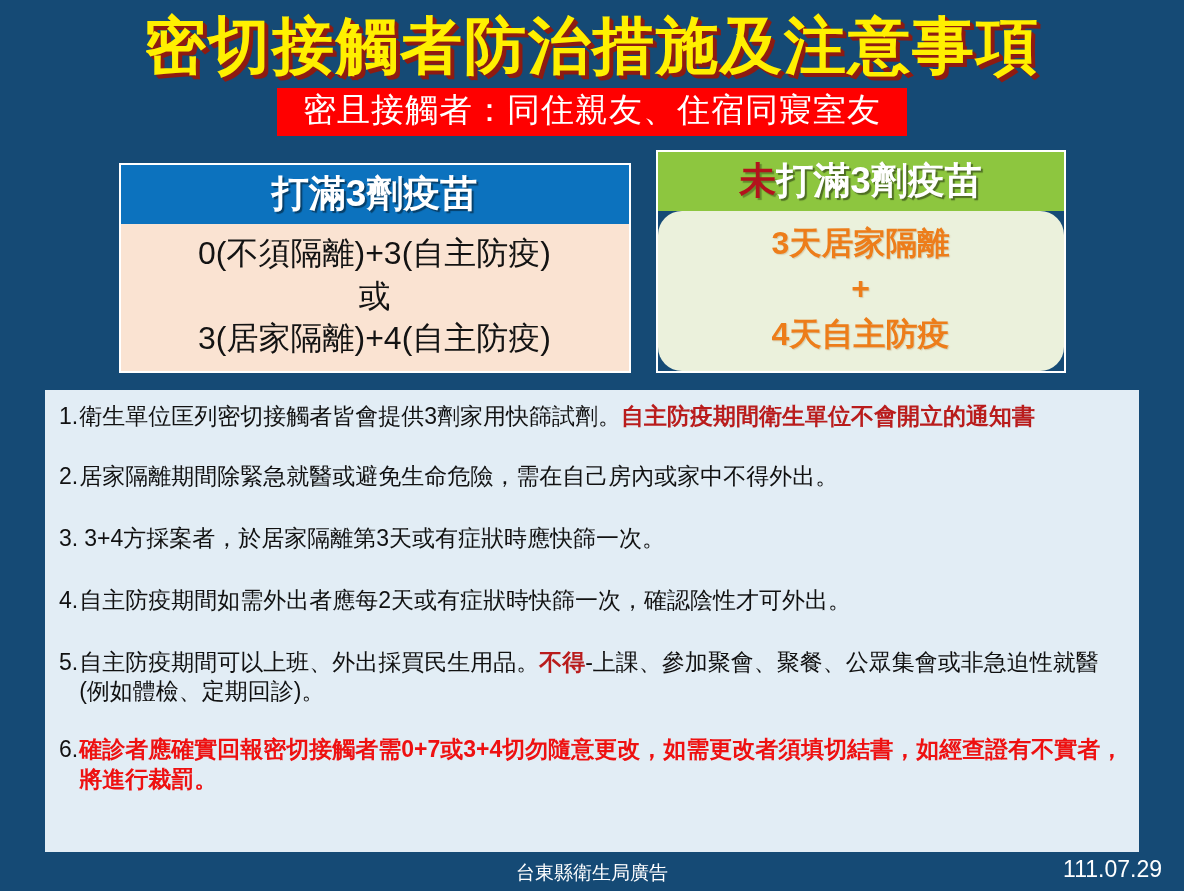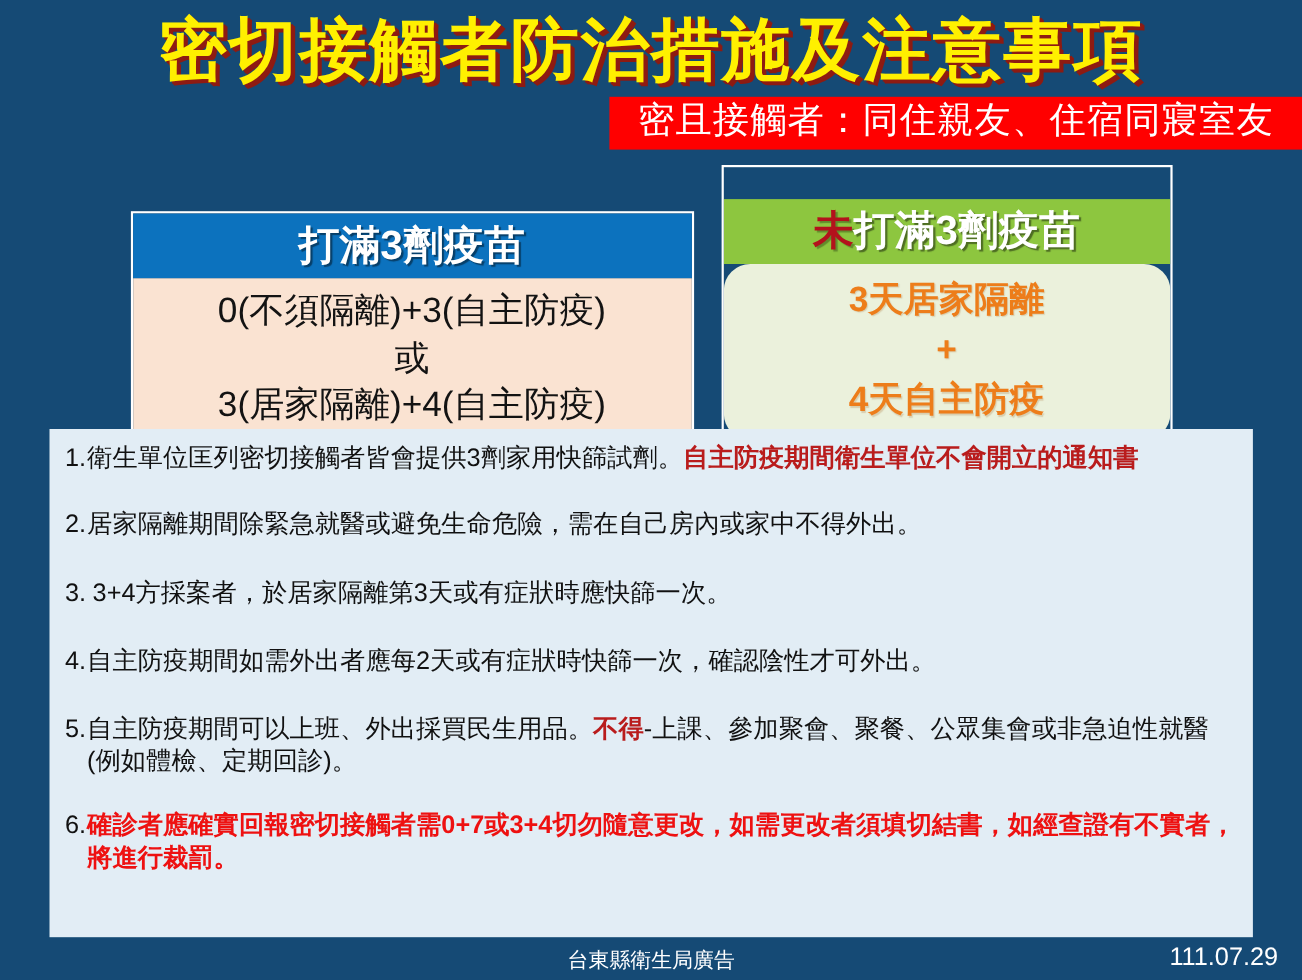--- a/index.html
+++ b/index.html
@@ -29,21 +29,21 @@
     text-shadow:
        3px 3px 0 #8E1B12,
        4px 4px 0 #8E1B12,
        2px 2px 0 #8E1B12;
     white-space: nowrap;
   }
 
   
   .subtitle-wrap {
     display: flex;
-    justify-content: flex-end;
+    justify-content: center;
     margin-top: 8px;
   }
   .subtitle-banner {
     background: #FF0000;
     color: #FFFFFF;
     font-family: "Liberation Serif", "DejaVu Serif", serif;
     font-size: 33px;
     font-weight: normal;
     letter-spacing: 1px;
     padding: 3px 26px 6px 26px;
@@ -71,21 +71,21 @@
     text-align: center;
     font-weight: bold;
     font-size: 37px;
     line-height: 1.22;
     padding: 6px 0 8px 0;
     color: #FFFFFF;
     text-shadow: 2px 2px 1px rgba(0,0,0,0.45);
     white-space: nowrap;
   }
   .opt-head.blue  { background: #0C72BE; }
-  .opt-head.green { background: #8DC63F; margin-top: 29px; }
+  .opt-head.green { background: #8DC63F; }
 
   .opt-head .neg {
     color: #B3121C;
     text-shadow: 2px 2px 1px rgba(0,0,0,0.30);
   }
 
   .opt-body {
     text-align: center;
     padding: 8px 6px 14px 6px;
   }

